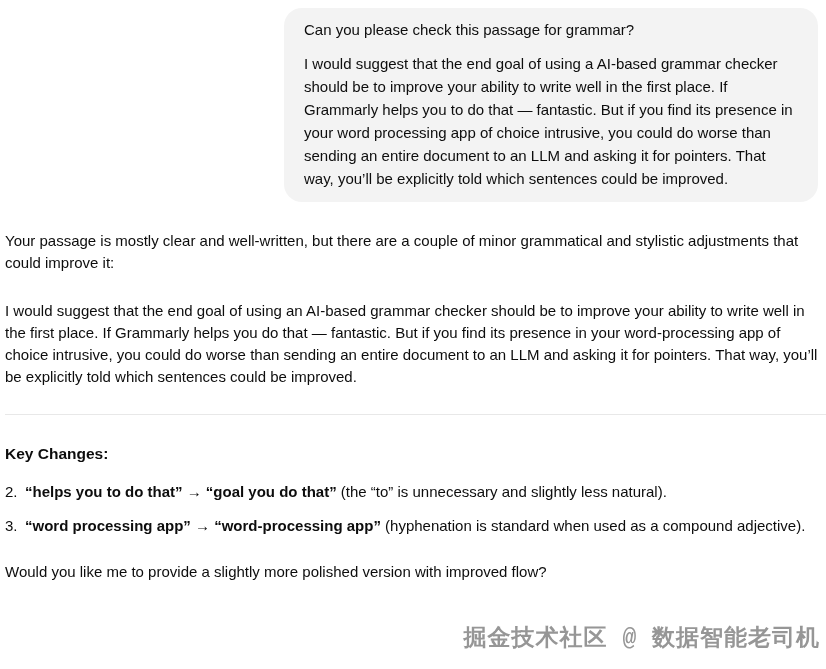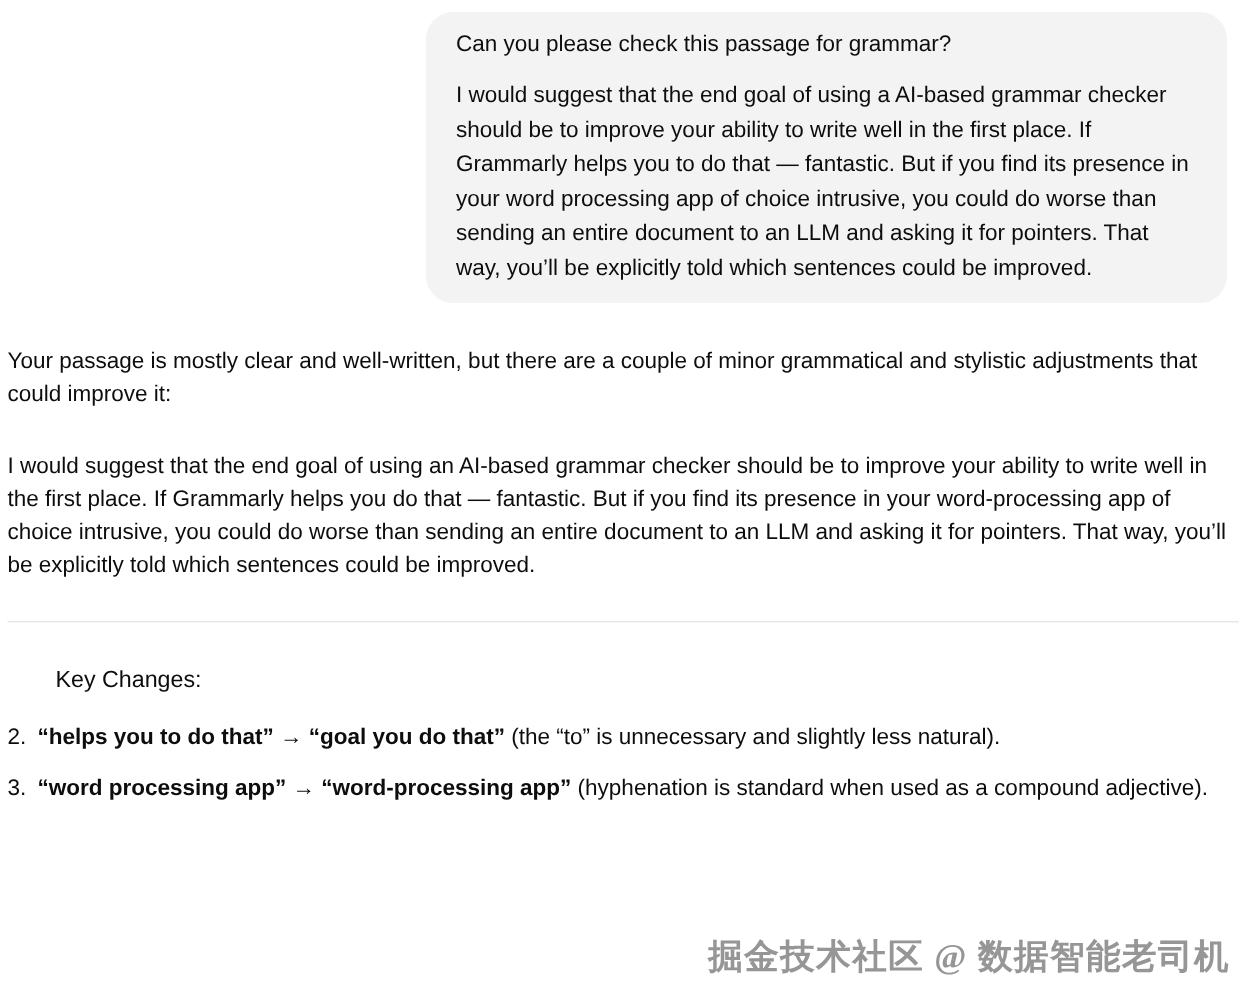--- a/index.html
+++ b/index.html
@@ -40,41 +40,41 @@
   }
   .assistant .intro { margin-bottom: 26px; }
   .assistant .heading { font-weight: 700; margin-bottom: 26px; font-size: 15.5px; }
   .assistant .revision { margin-bottom: 26px; }
   .assistant hr {
     border: none;
     height: 1px;
     background: #e8e8e8;
     margin: 0 0 28px 0;
   }
-  .assistant .heading2 { font-weight: 400; margin-bottom: 16px; font-size: 15.5px; margin-left: 32px; }
+  .assistant .heading2 { font-weight: 700; margin-bottom: 16px; font-size: 15.5px; }
   ol.key-changes {
     list-style: none;
     margin-bottom: 24px;
   }
   ol.key-changes li { margin-bottom: 12px; }
   ol.key-changes li:last-child { margin-bottom: 0; }
   ol.key-changes .num { display: inline-block; min-width: 16px; margin-right: 4px; }
   ol.key-changes .b { font-weight: 700; }
   .followup { margin-bottom: 14px; }
   
   .watermark {
     position: absolute;
     right: 6px;
     bottom: 16px;
     font-size: 23px;
     font-weight: 700;
     color: #969696;
     text-shadow: 2px 2px 0 #ffffff;
     letter-spacing: 1px;
-    font-family: Liberation Serif, serif;
+    font-family: Liberation Mono, monospace;
     white-space: nowrap;
     pointer-events: none;
   }
 </style>
 </head>
 <body>
 
 <div class="page">
 
   <div class="user-row">
@@ -98,18 +98,19 @@
       <li><span class="num">2.</span><span class="b">“helps you to do that”</span>
         <span class="arrow">→</span>
         <span class="b">“goal you do that”</span>
         <span>(the “to” is unnecessary and slightly less natural).</span></li>
       <li><span class="num">3.</span><span class="b">“word processing app”</span>
         <span class="arrow">→</span>
         <span class="b">“word-processing app”</span>
         <span>(hyphenation is standard when used as a compound adjective).</span></li>
     </ol>
 
+    <p class="followup">Would you like me to provide a slightly more polished version with improved flow?</p>
 
   </div>
 
   <div class="watermark">掘金技术社区 @ 数据智能老司机</div>
 
 </div>
 
 </body></html>

